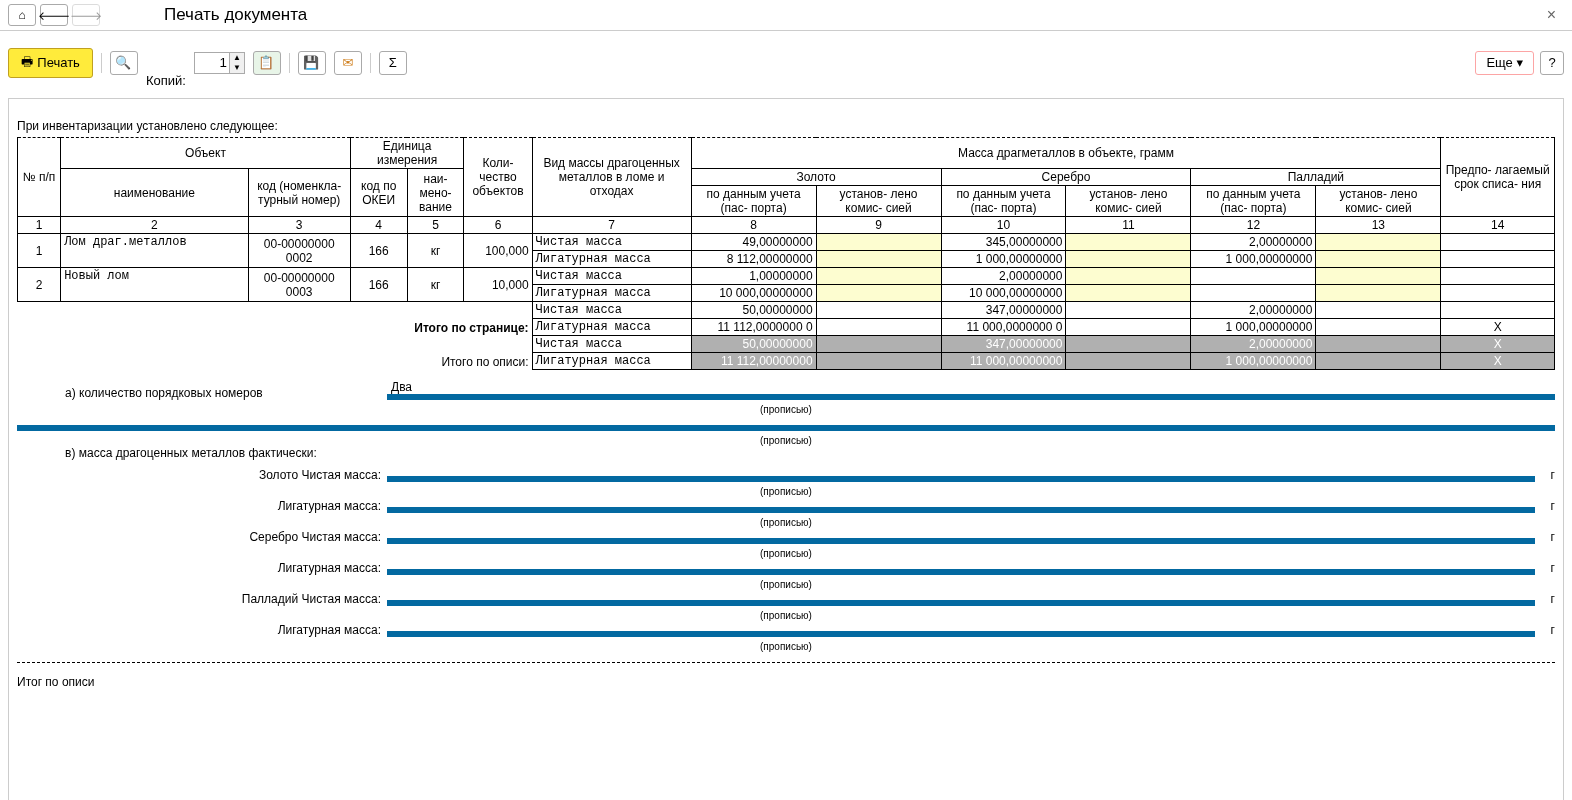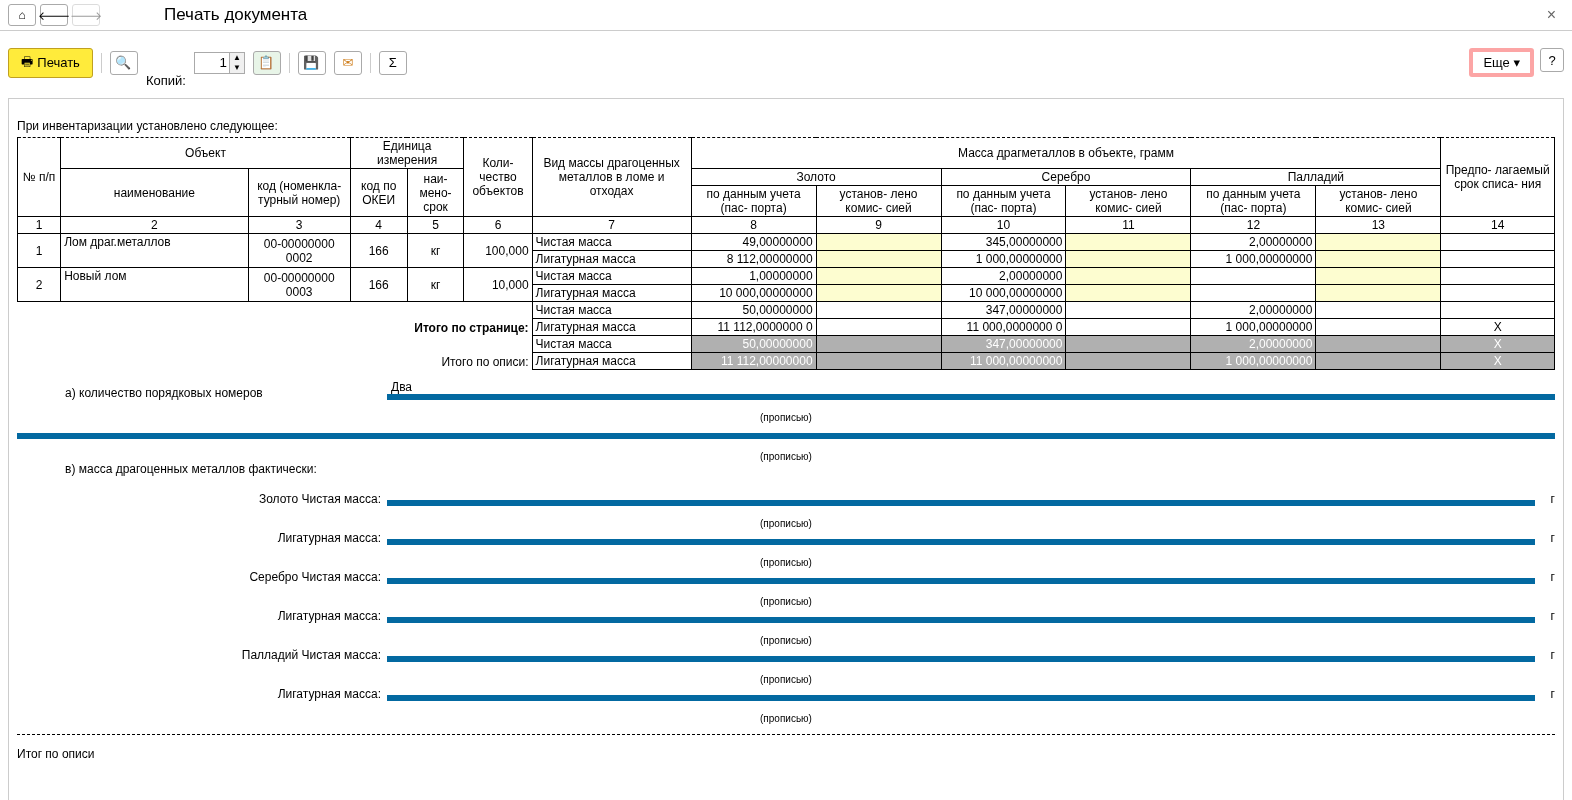--- a/index.html
+++ b/index.html
@@ -10,37 +10,37 @@
 .close-x { margin-left: auto; font-size: 16px; color: #666; cursor: pointer; padding: 0 8px; }
 .toolbar { display: flex; align-items: center; padding: 6px 8px; gap: 8px; }
 .btn-print { background: #ffeb3b; border: 1px solid #c0a020; border-radius: 3px; padding: 3px 12px; cursor: pointer; font-size: 13px; display: inline-flex; align-items: center; gap: 4px; }
 .tbtn { width: 28px; height: 24px; border: 1px solid #aaa; background: #fff; border-radius: 3px; cursor: pointer; display: inline-flex; align-items: center; justify-content: center; font-size: 13px; }
 .sep { width: 1px; height: 20px; background: #ccc; }
 .copies-label { font-size: 13px; margin-top: 36px; }
 .copies-input { width: 36px; height: 22px; border: 1px solid #aaa; text-align: right; padding-right: 2px; }
 .spinner { display:inline-flex; flex-direction:column; border:1px solid #aaa; border-left:none; height:22px; }
 .spinner button { width:14px; height:11px; border:none; background:#f0f0f0; font-size:8px; line-height:8px; cursor:pointer; padding:0; }
 .right-tools { margin-left: auto; display: flex; gap: 6px; }
-.btn-more { border: 4px solid #fca5a5; background: #fff; border-radius: 3px; padding: 3px 10px; cursor: pointer; font-size: 13px; }
+.btn-more { border: 1px solid #fca5a5; background: #fff; border-radius: 3px; padding: 3px 10px; cursor: pointer; font-size: 13px; }
 .btn-help { width: 24px; height: 24px; border: 1px solid #aaa; background: #fff; border-radius: 3px; cursor: pointer; font-size: 13px; }
 .doc-wrap { border: 1px solid #ccc; margin: 4px 8px 8px 8px; height: 788px; overflow: auto; position: relative; }
 .doc { padding: 20px 8px 8px 8px; font-size: 12px; }
 .intro { margin-bottom: 4px; }
 table.grid { border-collapse: collapse; width: 100%; table-layout: fixed; }
 table.grid th, table.grid td { border: 1px solid #000; padding: 1px 3px; font-size: 12px; font-weight: normal; vertical-align: middle; }
 table.grid th { text-align: center; }
 .tc { text-align: center; }
 .tr { text-align: right; }
-.tl { text-align: left; }
+.tl { text-align: left; font-family: Liberation Mono, monospace; }
 .yl { background: #fdfdd0; }
 .gy { background: #b0b0b0; color: #fff; }
 .bold { font-weight: bold; }
 .dashed-top { border-top: 1px dashed #000 !important; }
 .summary { margin-top: 14px; }
-.summary-row { display: flex; align-items: flex-end; margin-bottom: 14px; }
+.summary-row { display: flex; align-items: flex-end; margin-bottom: 6px; }
 .sum-lab { width: 370px; padding-left: 48px; }
 .sum-lab2 { width: 370px; padding-left: 140px; text-align: right; padding-right: 6px; }
 .sum-line { flex: 1; border-bottom: 6px solid #0369a1; position: relative; height: 16px; text-align: center; }
 .sum-line .val { position: absolute; left: 4px; bottom: 0; }
 .sum-unit { width: 20px; text-align: right; }
 .hint { text-align: center; font-size: 10px; color: #000; margin-top: -2px; }
 .section-h { margin: 12px 0 6px 0; }
 hr.dash { border: none; border-top: 1px dashed #000; margin: 10px 0; }
 </style>
 </head>
@@ -111,21 +111,21 @@
           <th colspan="2" class="dashed-top">Единица измерения</th>
           <th rowspan="3" class="dashed-top">Коли- чество объектов</th>
           <th rowspan="3" class="dashed-top">Вид массы драгоценных металлов в ломе и отходах</th>
           <th colspan="6" class="dashed-top">Масса драгметаллов в объекте, грамм</th>
           <th rowspan="3" class="dashed-top">Предпо- лагаемый срок списа- ния</th>
         </tr>
         <tr>
           <th rowspan="2">наименование</th>
           <th rowspan="2">код (номенкла- турный номер)</th>
           <th rowspan="2">код по ОКЕИ</th>
-          <th rowspan="2">наи- мено- срок</th>
+          <th rowspan="2">наи- мено- вание</th>
           <th colspan="2">Золото</th>
           <th colspan="2">Серебро</th>
           <th colspan="2">Палладий</th>
         </tr>
         <tr>
           <th>по данным учета (пас- порта)</th>
           <th>установ- лено комис- сией</th>
           <th>по данным учета (пас- порта)</th>
           <th>установ- лено комис- сией</th>
           <th>по данным учета (пас- порта)</th>

